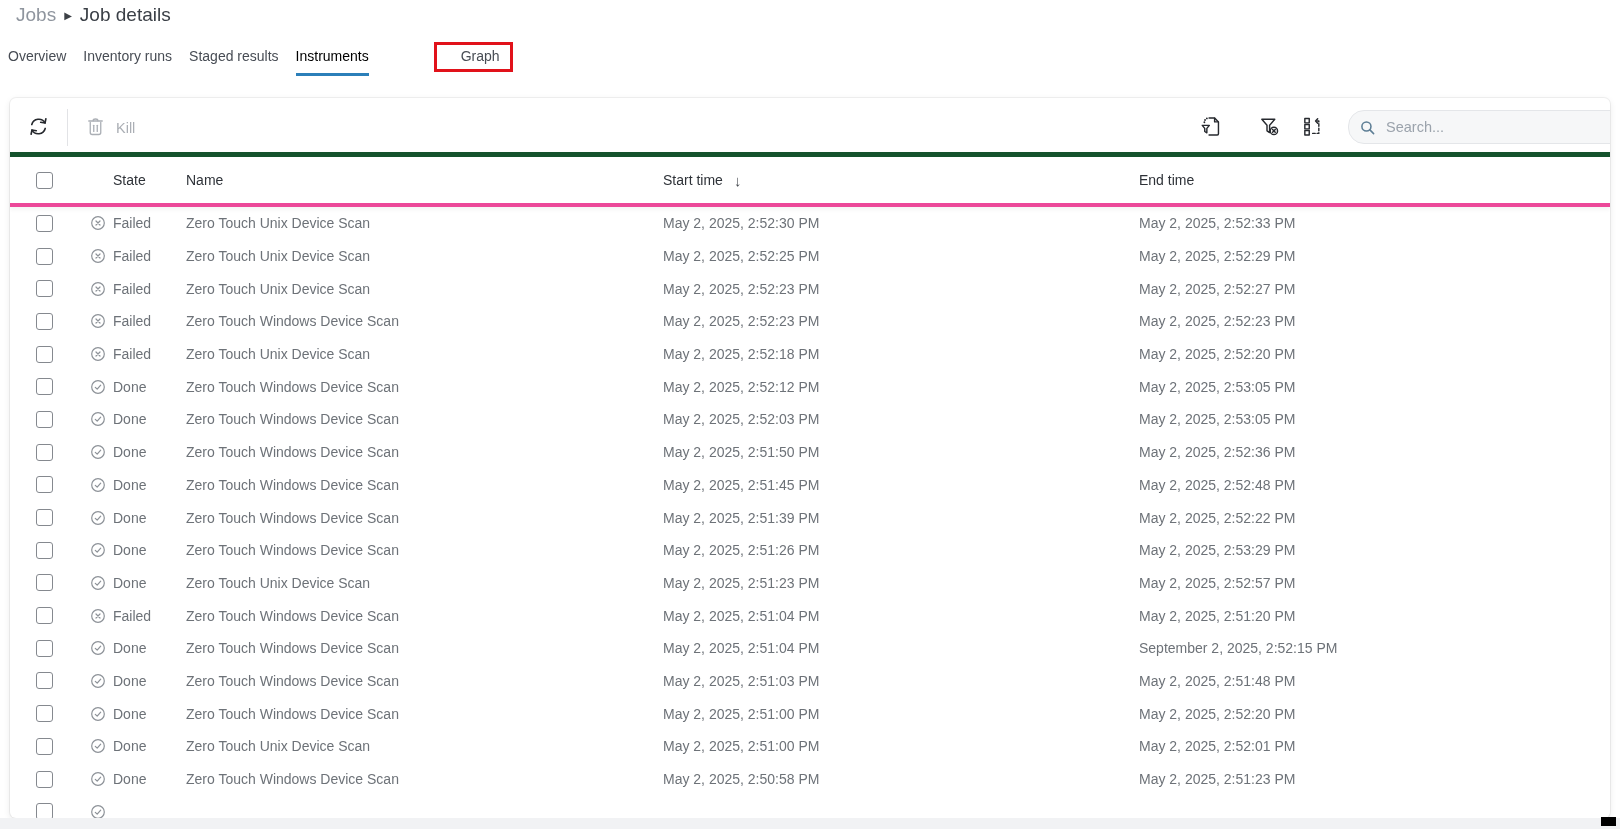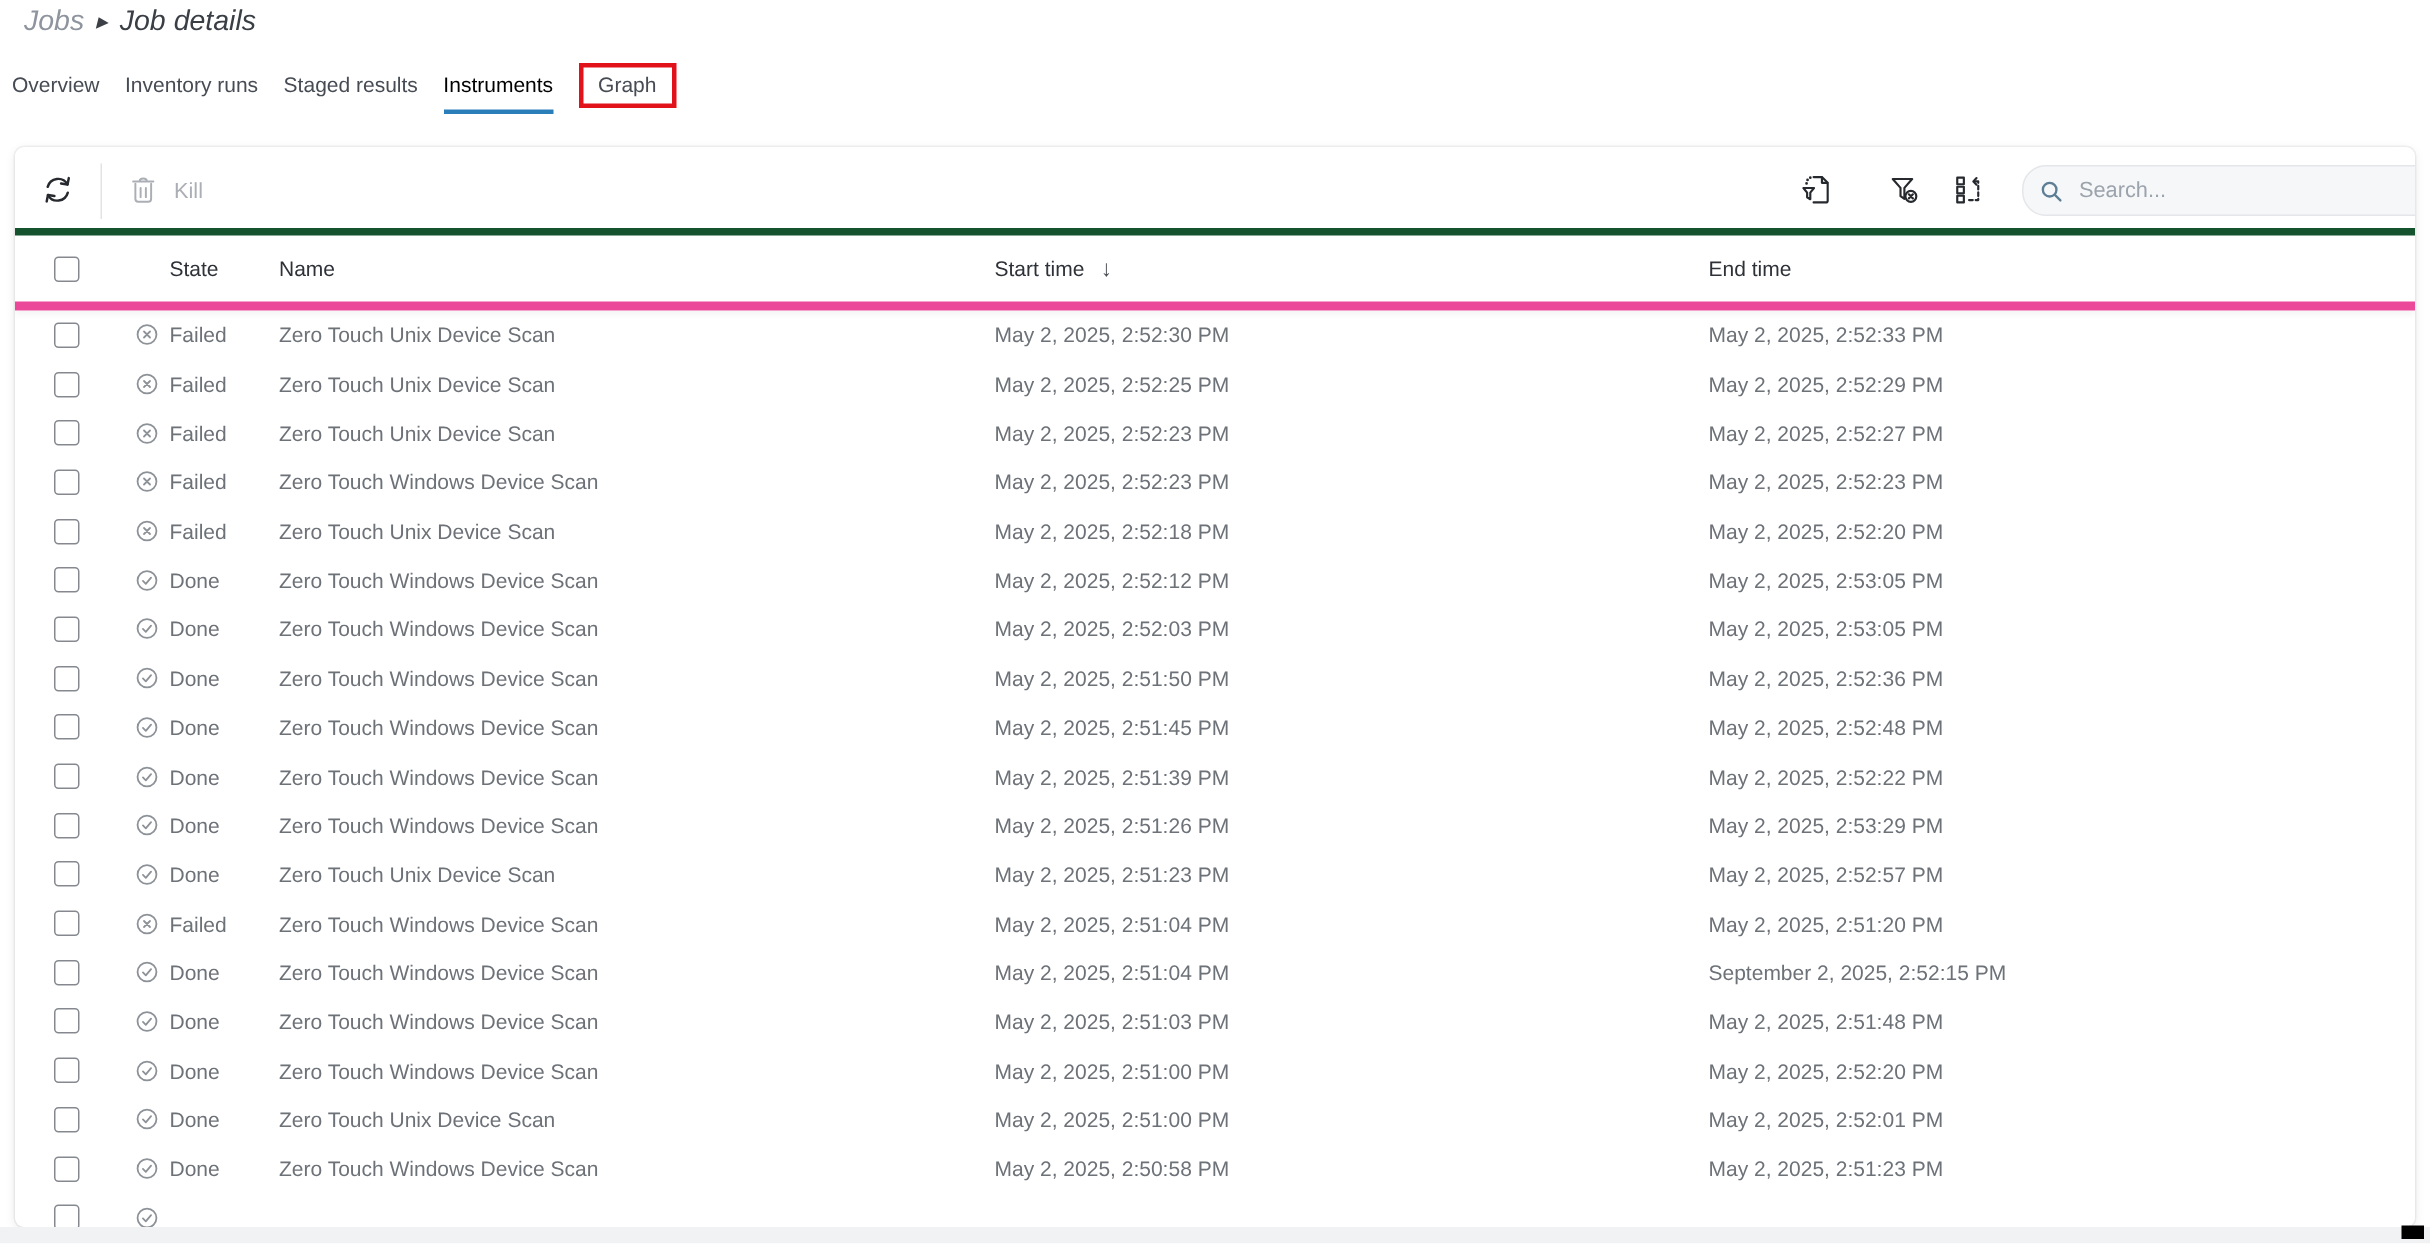--- a/index.html
+++ b/index.html
@@ -2,31 +2,31 @@
 <html style="--color-accent: #2b7fb9; --color-annotation: #e1121a; --color-status: #8d9298;"><head>
 <meta charset="utf-8">
 <style>
   * { margin:0; padding:0; box-sizing:border-box; }
   html,body { width:1620px; height:829px; background:#ffffff; overflow:hidden;
     font-family:"Liberation Sans", sans-serif; }
   body { position:relative; }
 
   
   .breadcrumb { position:absolute; left:16px; top:2px; font-size:19px; height:26px;
-    display:flex; align-items:center;font-style:italic; }
+    display:flex; align-items:center; }
   .bc-parent { color:#8f959e; }
   .bc-sep { color:#3c4046; font-size:10px; margin:0 8px; }
   .bc-current { color:#3a3f46; }
 
   
   .tabs { position:absolute; left:8px; top:42px; display:flex; align-items:flex-start; }
   .tab { font-size:14px; color:#474c54; padding:6px 0 12px 0; margin-right:17px;
     cursor:pointer; white-space:nowrap; }
   .tab.active { color:#000000; box-shadow: inset 0 -3px 0 var(--color-accent); }
-  .tab.annotated { border:3px solid var(--color-annotation); padding:3px 10px 5px 10px; }
+  .tab.annotated { border:3px solid var(--color-annotation); padding:3px 10px 5px 24px;margin-left:48px; }
 
   
   .card { position:absolute; left:10px; top:98px; width:1600px; height:720px;
     background:#fff; border-radius:6px;
     box-shadow:0 0 0 1px rgba(0,0,0,0.05), 0 2px 7px rgba(0,0,0,0.09);
     overflow:hidden; }
 
   
   .toolbar { position:relative; height:59px; border-bottom:5px solid #14532d; }
   .icon-btn { position:absolute; top:0; height:59px; display:flex; align-items:center;
@@ -43,21 +43,21 @@
     background:#f6f7f8; border:1px solid #e4e6e9; border-radius:16px;
     display:flex; align-items:center; padding:0 10px; }
   .searchbox svg { color:#5d7e95; flex:0 0 auto; }
   .searchbox input { border:none; outline:none; background:transparent; margin-left:10px;
     width:100%; font-size:14.5px; font-family:inherit; color:#3a3f46; }
   .searchbox input::placeholder { color:#9ba3ac; }
 
   
   .grid-cols { display:grid; grid-template-columns:58px 110px 485px 476px 1fr; align-items:center; }
   .thead { height:50px; font-size:14px; color:#2e3238;
-    border-bottom:6px solid #ec4899; box-shadow:0 3px 4px rgba(0,0,0,0.045); }
+    border-bottom:4px solid #ec4899; box-shadow:0 3px 4px rgba(0,0,0,0.045); }
   .thead .h-check { padding-left:26px; }
   .thead .h-state { padding-left:45px; }
   .thead .h-name { padding-left:8px; }
   .thead .h-start { display:flex; align-items:center; gap:11px; }
   .sort-arrow { font-size:15px; color:#4a4e54; }
 
   .trow { height:32.7px; font-size:14px; color:#6d7278; }
   .c-check { padding-left:26px; }
   .checkbox { display:block; width:17px; height:17px; background:#fff;
     border:1.6px solid #85898f; border-radius:3px; cursor:pointer; }

